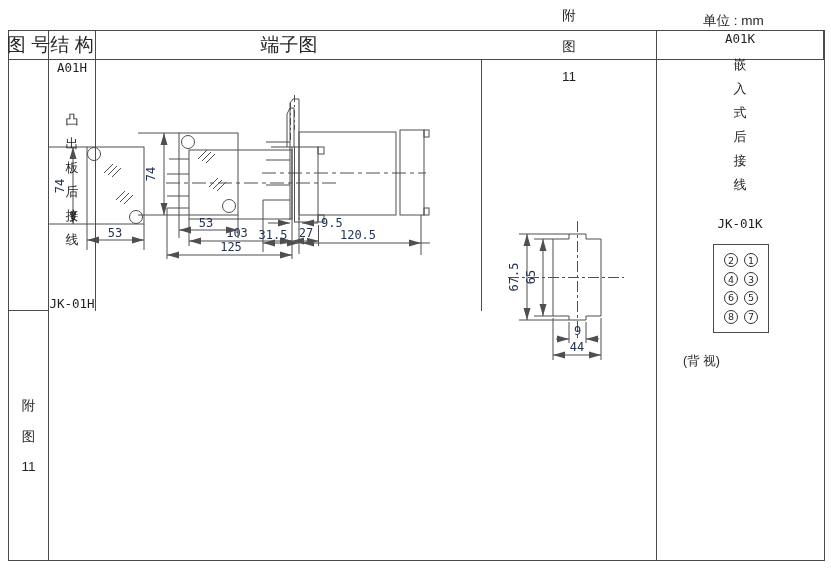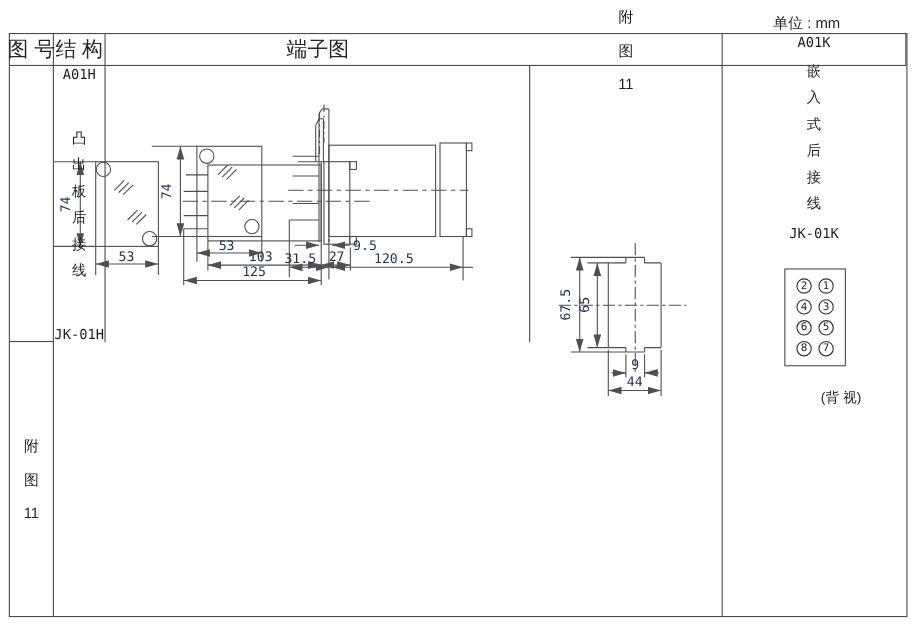--- a/index.html
+++ b/index.html
@@ -28,21 +28,21 @@
   }
   .fig-cell {
     display:flex; flex-direction:column; align-items:center; justify-content:center;
     gap:13px; font-size:13.5px;
   }
   .struct-cell {
     display:flex; flex-direction:column; align-items:center; justify-content:space-between;
     font-size:13px;
   }
   .struct-cell .model { font-family:"DejaVu Sans Mono", monospace; font-size:12.5px; margin-bottom:10px; }
-  .struct-cell .code  { font-family:"DejaVu Sans Mono", monospace; font-size:12.5px; margin-top:10px; }
+  .struct-cell .code  { font-family:"DejaVu Sans Mono", monospace; font-size:12.5px; margin-top:22px; }
   .struct-chars { display:flex; flex-direction:column; align-items:center; gap:6px; }
   svg.draw { position:absolute; left:0; top:0; }
   svg.draw line, svg.draw rect, svg.draw circle, svg.draw path.ln {
     stroke:#4f4f4f; stroke-width:1; fill:none;
   }
   svg.draw text {
     font-family:"DejaVu Sans Mono", monospace; font-size:12px; fill:#223455; stroke:none;
   }
   .ah { fill:#4f4f4f; stroke:none; }
   
@@ -51,21 +51,21 @@
     border:1px solid #4a4a4a;
     display:grid; grid-template-columns:1fr 1fr; grid-auto-rows:1fr;
     place-items:center; padding:6px 7px;
   }
   .tcirc {
     width:14px; height:14px; border:1px solid #333; border-radius:50%;
     display:flex; align-items:center; justify-content:center;
     font-size:9.5px; color:#222; font-family:"DejaVu Sans", sans-serif;
   }
   .terminal-caption {
-    position:absolute; left:26px; top:293px; width:100px; text-align:right;
+    position:absolute; left:26px; top:293px; width:100px; text-align:left;
     font-size:12.5px; color:#262626; white-space:nowrap;
   }
 </style>
 </head>
 <body>
 
 <div class="page">
 
   <div class="unit-label">单位 : mm</div>
 

